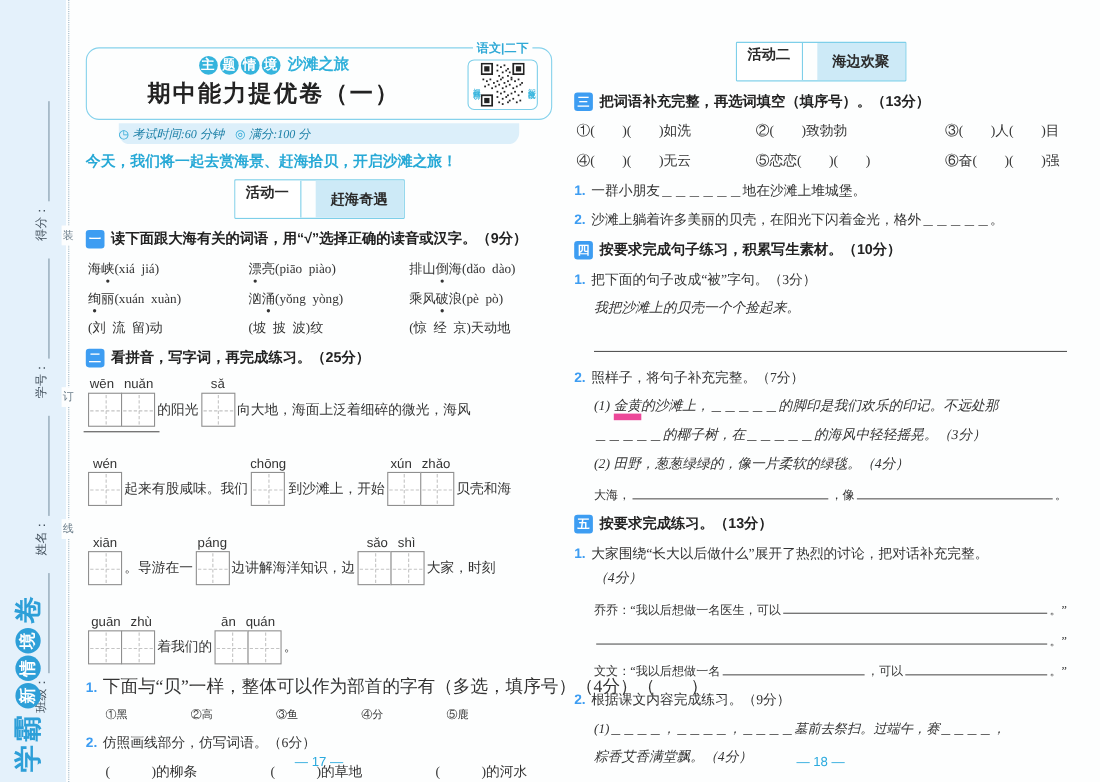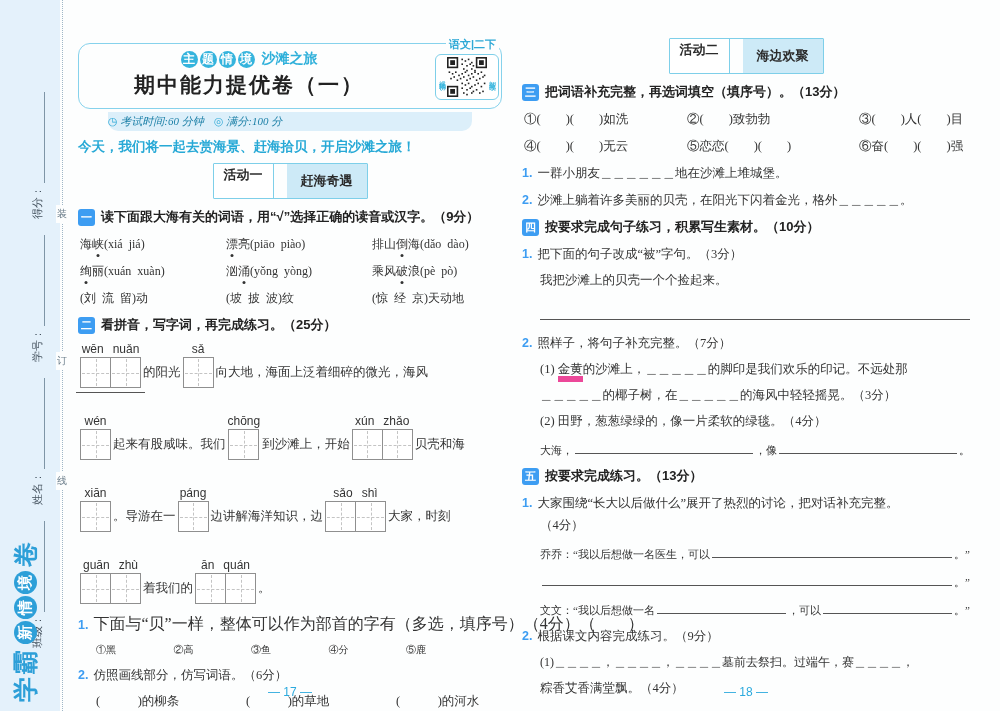--- a/index.html
+++ b/index.html
@@ -27,21 +27,21 @@
            font-size:12px;font-family:"Liberation Sans",sans-serif;}
   
   .hbox{margin-top:43px;border:1.5px solid #86d2ec;border-radius:12px;padding:6px 0 9px;position:relative;}
   .hinner{padding-right:82px;}
   .badgeline{display:flex;justify-content:center;align-items:center;gap:2px;}
   .circ{display:inline-flex;width:17px;height:17px;border-radius:50%;background:#35b4dd;color:#fff;
         font-size:12px;font-weight:bold;font-family:"Liberation Sans",sans-serif;
         align-items:center;justify-content:center;}
   .bsuffix{color:#2fb0da;font-weight:bold;font-size:14px;font-family:"Liberation Sans",sans-serif;margin-left:5px;}
   .htitle{text-align:center;font-size:21px;font-weight:bold;letter-spacing:2px;margin-top:3px;color:#222;}
-  .corner{position:absolute;right:2px;top:-10px;text-align:right;}
+  .corner{position:absolute;right:12px;top:-10px;text-align:center;}
   .clabel{color:#2fa9d6;font-weight:bold;font-size:11px;font-family:"Liberation Sans",sans-serif;
           background:#fdfefe;padding:0 3px;}
   .qrbox{border:1px solid #7ecfe9;border-radius:6px;padding:2px 1px;display:flex;align-items:center;
          background:#fff;margin-top:2px;}
   .qside{writing-mode:vertical-rl;font-size:7px;color:#35b4dd;letter-spacing:1px;
          font-family:"Liberation Sans",sans-serif;}
   .meta{margin:3px auto 0;width:86%;background:#dceffa;border-radius:0 0 10px 10px;text-align:left;
         font-size:11px;color:#1b7fa6;font-style:italic;padding:2px 0;}
   .micon{color:#2fa9d6;font-style:normal;margin:0 3px 0 10px;}
   .intro{color:#27a9d6;font-weight:bold;font-family:"Liberation Sans",sans-serif;font-size:13.5px;margin-top:7px;}
@@ -75,21 +75,21 @@
   .ptext{font-size:12.5px;padding-bottom:7px;white-space:pre;}
   
   .qline{margin-top:10px;font-size:12.5px;display:flex;align-items:baseline;}
   .qnum{color:#3d9df2;font-family:"Liberation Sans",sans-serif;font-weight:bold;font-size:12.5px;
         margin-right:5px;flex:0 0 auto;}
   .qhead{font-family:"Liberation Serif",serif;}
   .nw{white-space:nowrap;font-size:16px;}
   .optrow{display:flex;justify-content:space-between;width:330px;margin:8px 0 8px 18px;font-size:10px;text-align:center;}
   .prow{display:grid;grid-template-columns:150px 150px auto;margin:9px 0 0 18px;font-size:12.5px;white-space:pre;}
   .irow{display:grid;grid-template-columns:163px 172px auto;margin:10px 0 0 2px;font-size:12.5px;white-space:pre;}
-  .qpara{margin:9px 0 0 18px;font-size:12.5px;}
+  .qpara{margin:9px 0 0 18px;font-size:12.5px;font-style:italic;}
   .tight{font-size:12px;}
   .exu{border-bottom:6px solid #ec4899;text-align:center;}
   .ansline{margin:16px 0 0 18px;border-bottom:1px solid #555;height:14px;}
   .dline{display:flex;align-items:baseline;margin:11px 0 0 18px;font-size:11px;}
   .fl{flex:1;border-bottom:1px solid #555;height:12px;margin:0 2px;min-width:30px;}
   .fpre{white-space:pre;flex:0 0 auto;}
   .qr{display:block;}
 </style>
 </head>
 <body>

